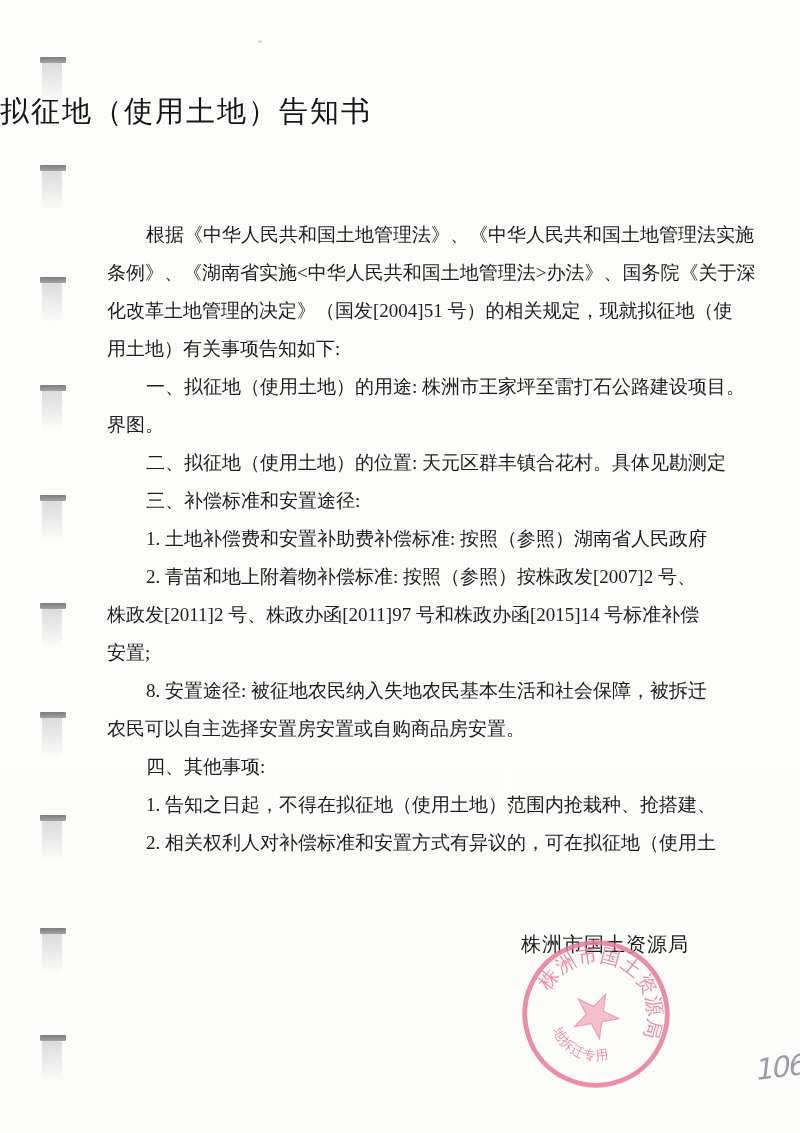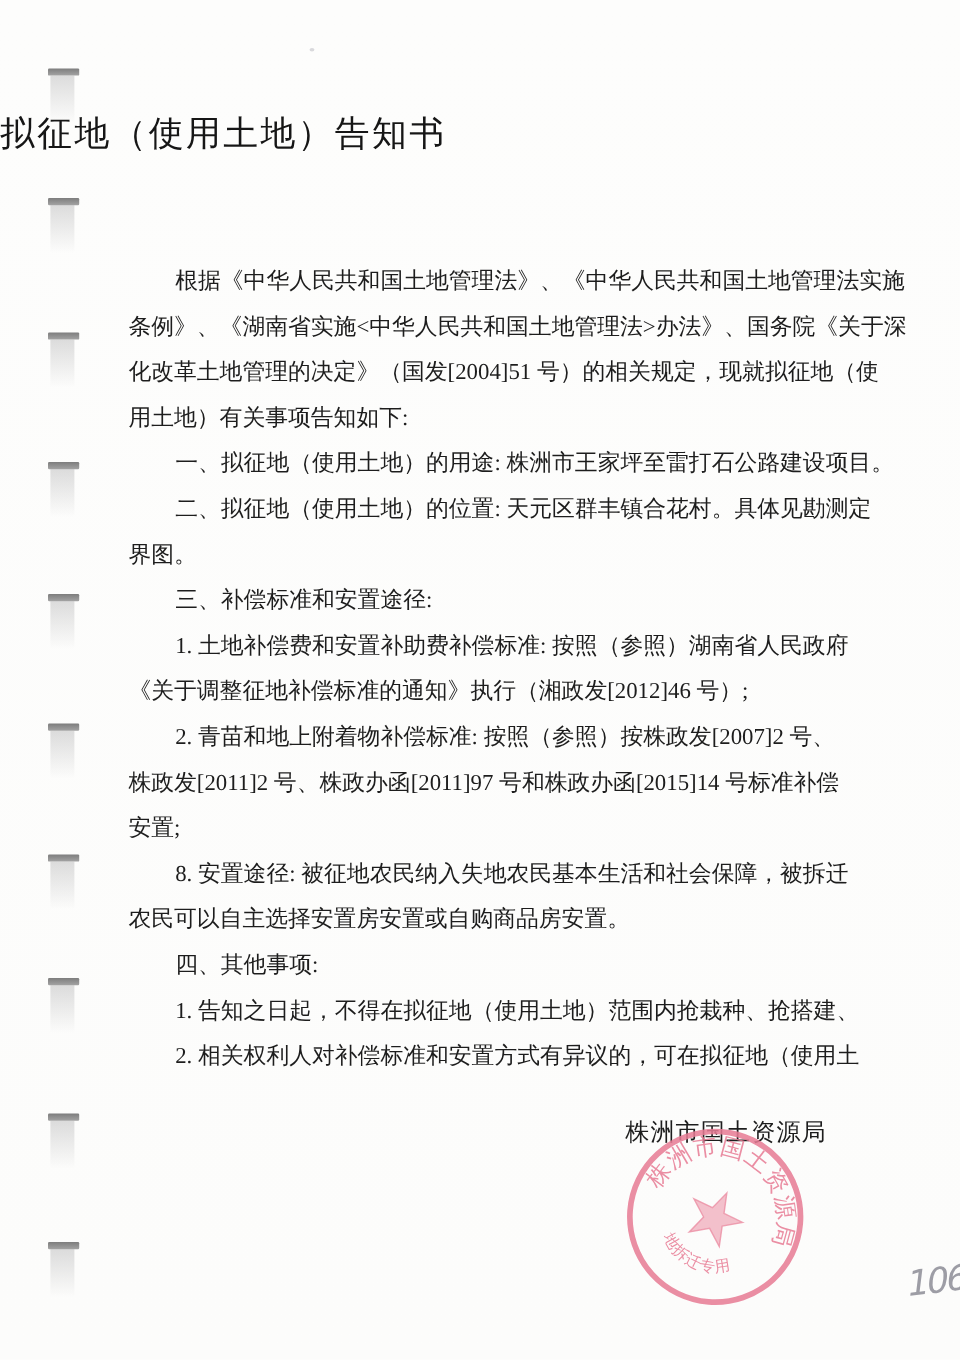--- a/index.html
+++ b/index.html
@@ -92,25 +92,24 @@
     </div>
 
   <div class="doc-title">拟征地（使用土地）告知书</div>
 
   <div class="body-text">
     <div class="line indent">根据《中华人民共和国土地管理法》、《中华人民共和国土地管理法实施</div>
     <div class="line">条例》、《湖南省实施&lt;中华人民共和国土地管理法&gt;办法》、国务院《关于深</div>
     <div class="line">化改革土地管理的决定》（国发[2004]51 号）的相关规定，现就拟征地（使</div>
     <div class="line">用土地）有关事项告知如下:</div>
     <div class="line indent">一、拟征地（使用土地）的用途: 株洲市王家坪至雷打石公路建设项目。</div>
+    <div class="line">界图。</div>
     <div class="line indent">二、拟征地（使用土地）的位置: 天元区群丰镇合花村。具体见勘测定</div>
-    <div class="line">界图。</div>
     <div class="line indent">三、补偿标准和安置途径:</div>
     <div class="line indent">1. 土地补偿费和安置补助费补偿标准: 按照（参照）湖南省人民政府</div>
-    <div class="line">《关于调整征地补偿标准的通知》执行（湘政发[2012]46 号）;</div>
     <div class="line indent">2. 青苗和地上附着物补偿标准: 按照（参照）按株政发[2007]2 号、</div>
     <div class="line">株政发[2011]2 号、株政办函[2011]97 号和株政办函[2015]14 号标准补偿</div>
     <div class="line">安置;</div>
     <div class="line indent">8. 安置途径: 被征地农民纳入失地农民基本生活和社会保障，被拆迁</div>
     <div class="line">农民可以自主选择安置房安置或自购商品房安置。</div>
     <div class="line indent">四、其他事项:</div>
     <div class="line indent">1. 告知之日起，不得在拟征地（使用土地）范围内抢栽种、抢搭建、</div>
     <div class="line indent">2. 相关权利人对补偿标准和安置方式有异议的，可在拟征地（使用土</div>
   </div>
 

